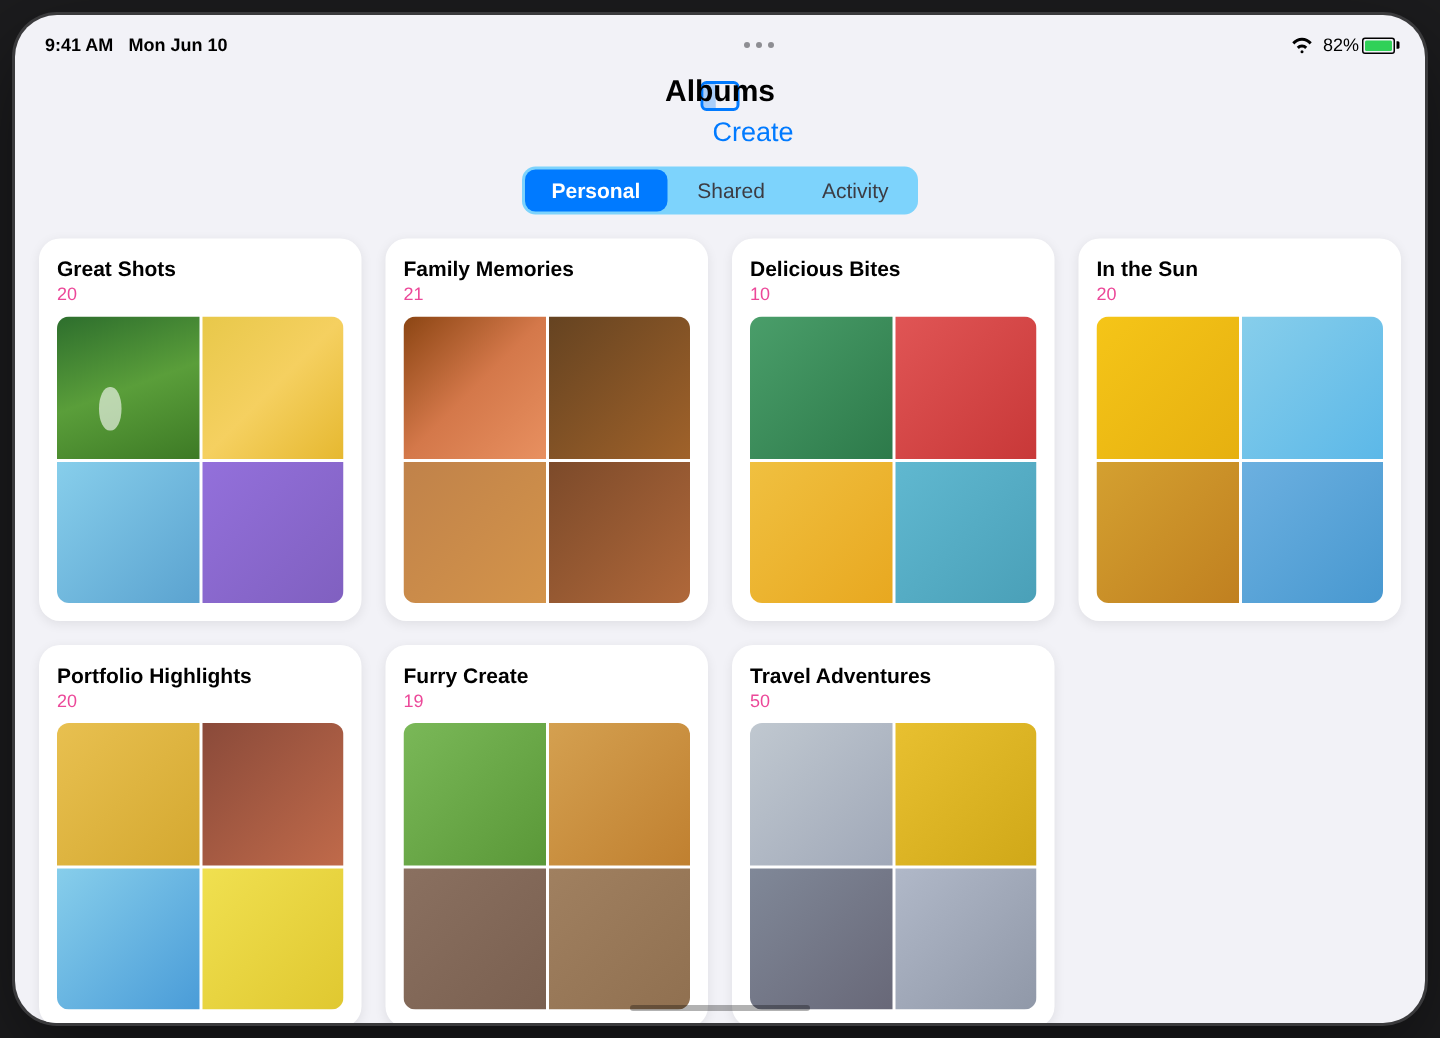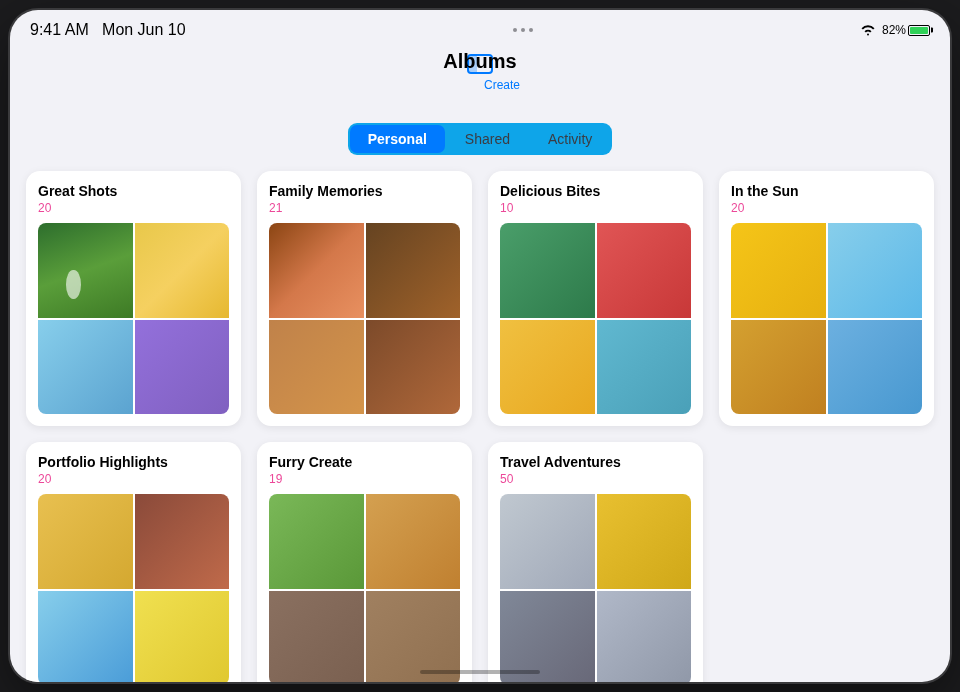--- a/index.html
+++ b/index.html
@@ -27,22 +27,22 @@
     
     .status-bar {
       display: flex;
       align-items: center;
       justify-content: space-between;
       padding: 8px 20px 4px 20px;
       height: 36px;
     }
 
     .status-time {
-      font-size: 16px;
-      font-weight: 400;
+      font-size: 12px;
+      font-weight: 700;
       color: #000;
     }
 
     .status-center {
       display: flex;
       gap: 4px;
     }
 
     .status-dot {
       width: 4px;
@@ -143,43 +143,42 @@
     .page-title {
       position: absolute;
       left: 50%;
       transform: translateX(-50%);
       font-size: 20px;
       font-weight: 600;
       color: #000;
     }
 
     .create-btn {
-      font-size: 12px;
+      font-size: 18px;
       font-weight: 400;
       color: #007aff;
       background: none;
       border: none;
       cursor: pointer;
       margin-left: 44px;
     }
 
     
     .segmented-control-wrap {
       display: flex;
       justify-content: center;
       margin: 4px 0 16px 0;
     }
 
     .segmented-control {
       display: flex;
-      background: #0ea5e9;
+      background: #7dd3fc;
       border-radius: 9px;
       padding: 2px;
       gap: 2px;
-      margin-top: 19px;
     }
 
     .seg-btn {
       padding: 6px 18px;
       border-radius: 7px;
       font-size: 14px;
       font-weight: 500;
       border: none;
       cursor: pointer;
       background: transparent;

